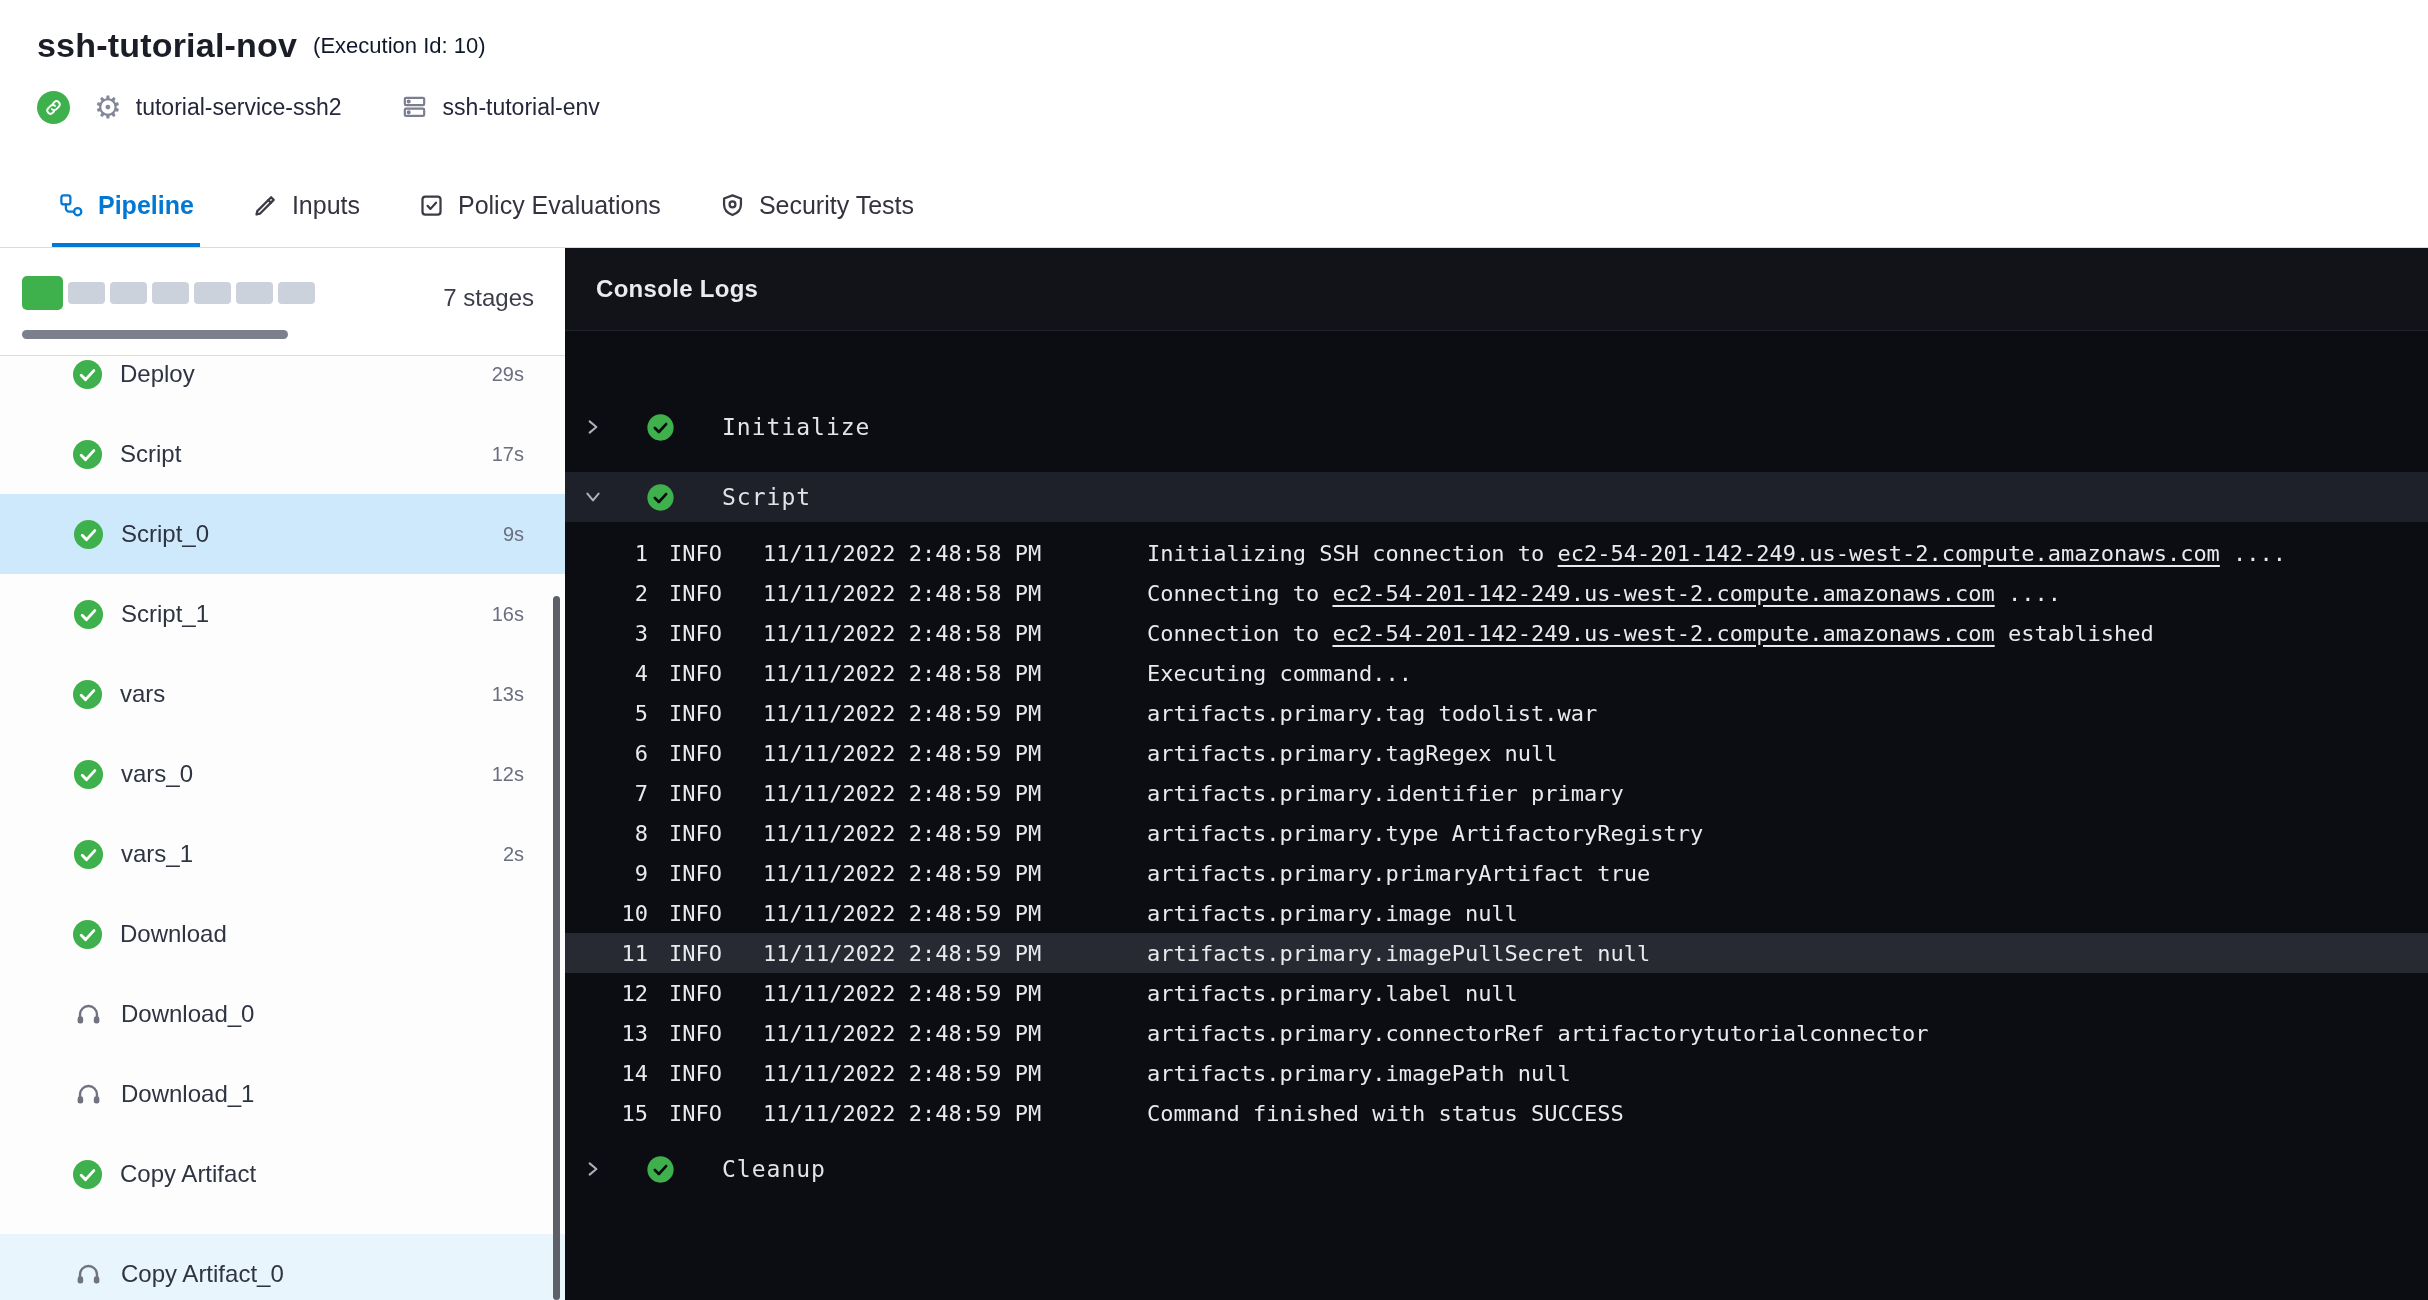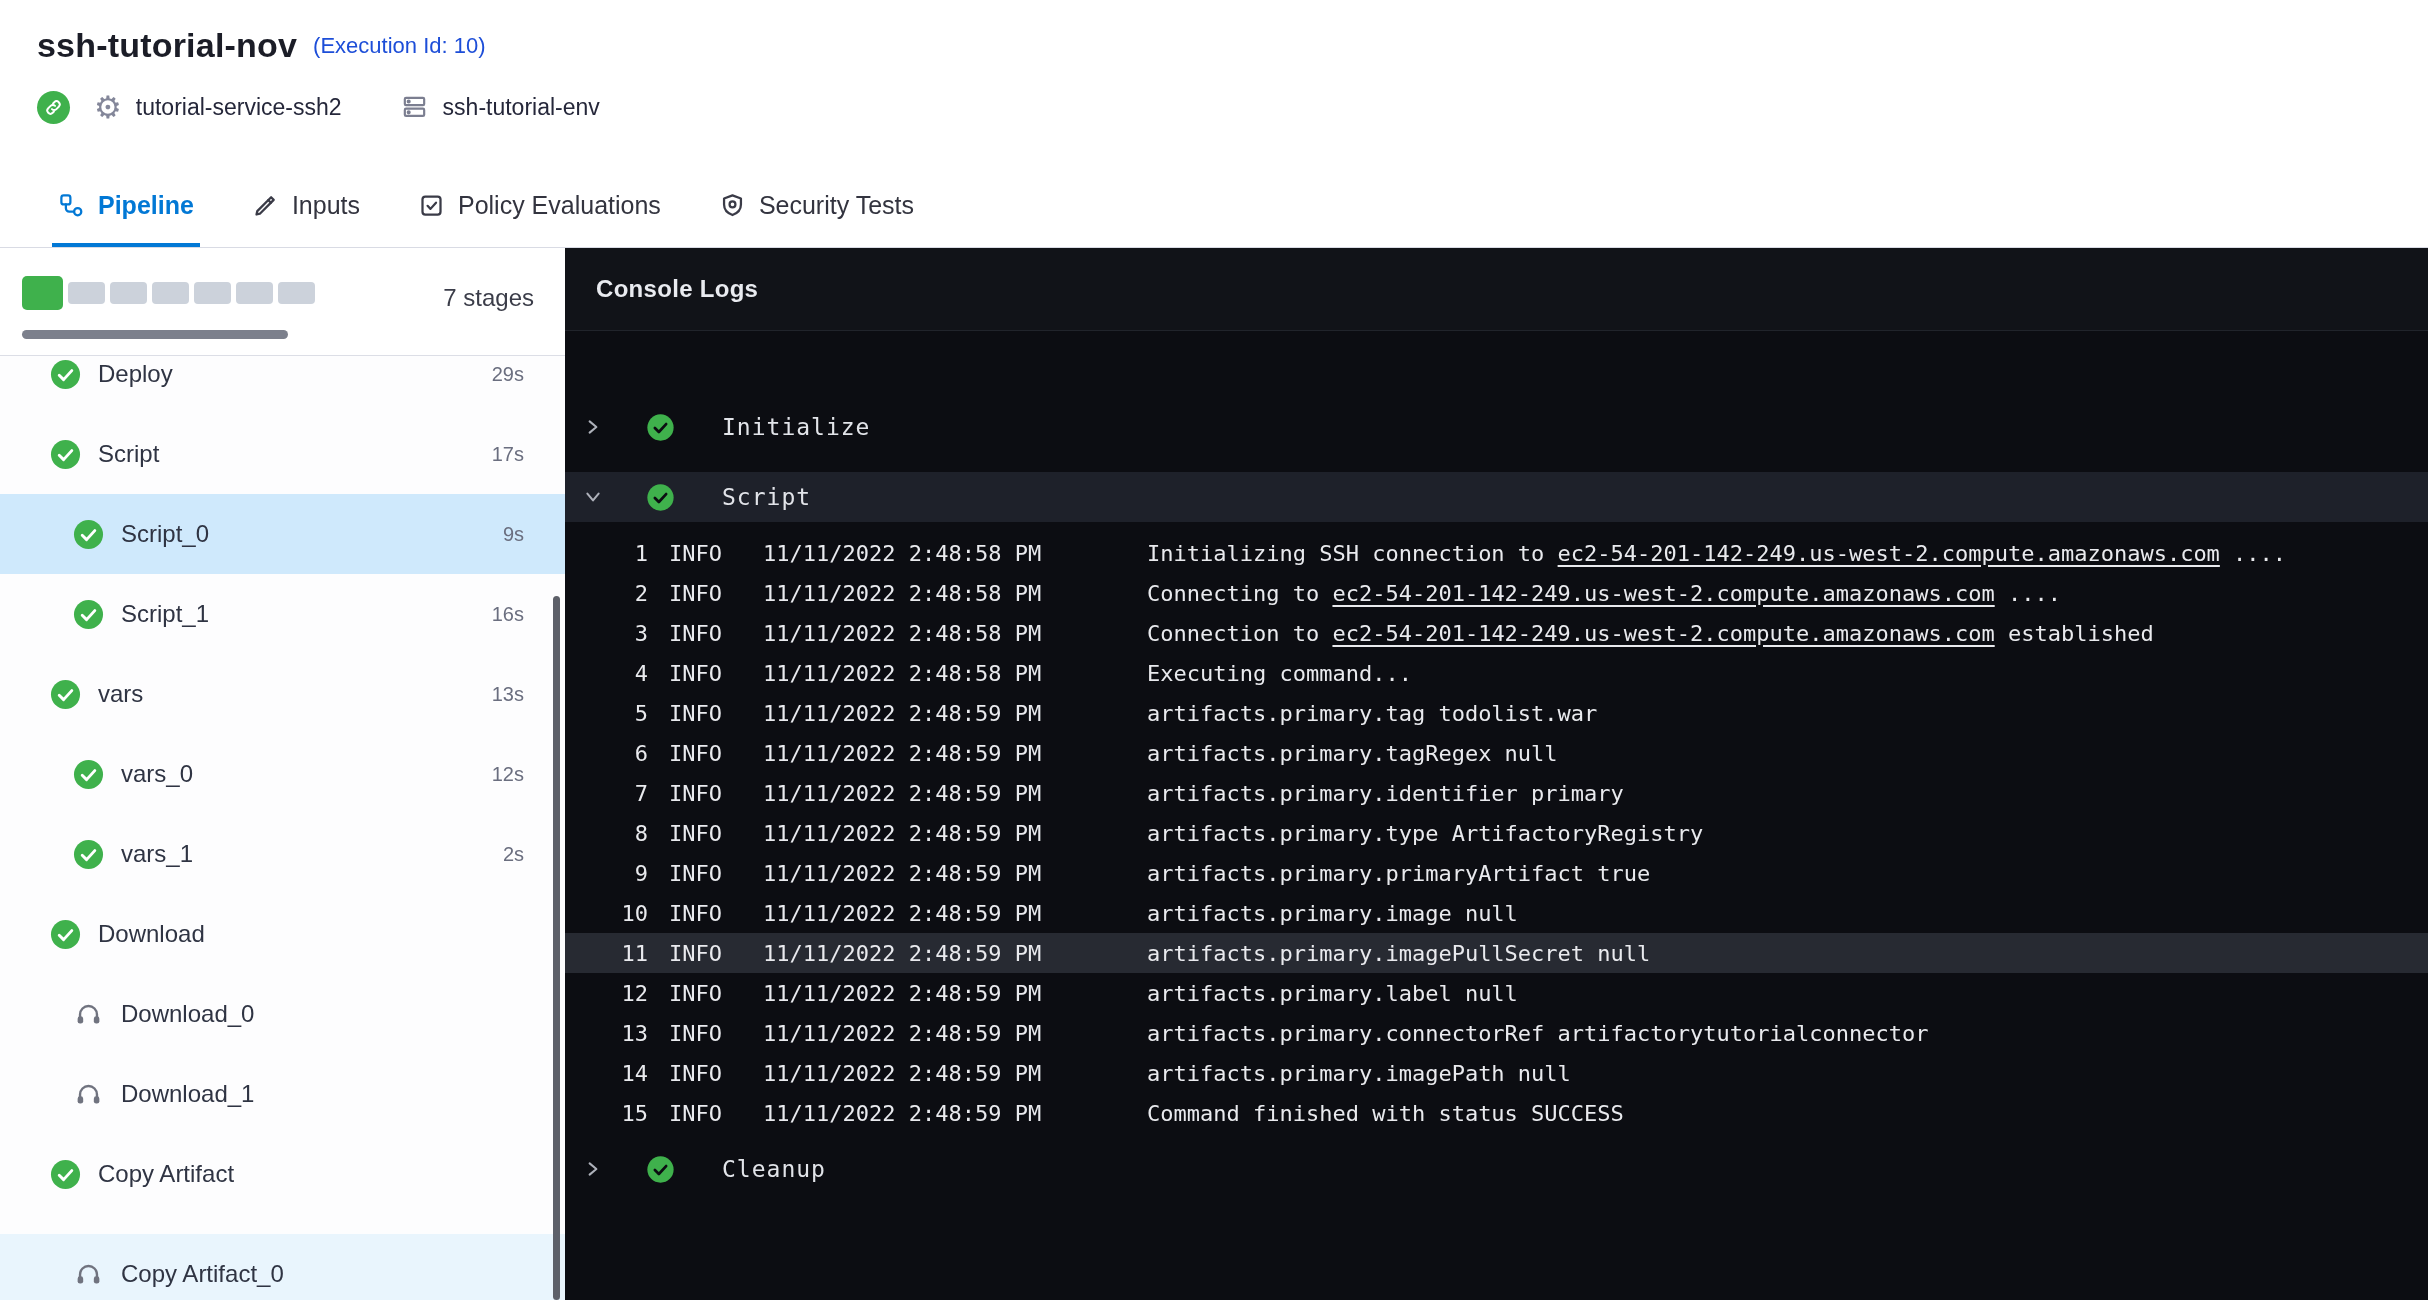--- a/index.html
+++ b/index.html
@@ -5,21 +5,21 @@
   * { margin:0; padding:0; box-sizing:border-box; }
   html,body { width:2428px; height:1300px; overflow:hidden; background:#fff;
               font-family:"Liberation Sans", sans-serif; }
 
   .app { width:2428px; height:1300px; display:flex; flex-direction:column; }
 
   
   .topbar { height:167px; padding:26px 0 0 37px; background:#fff; flex-shrink:0; }
   .title-row { display:flex; align-items:center; gap:16px; }
   .page-title { font-size:34px; font-weight:700; color:#1b1d27; letter-spacing:.2px; }
-  .exec-id { font-size:22px; color:#1d4ed8; }
+  .exec-id { font-size:22px; color:#0f172a; }
   .meta-row { display:flex; align-items:center; margin-top:26px; }
   .module-icon { width:33px; height:33px; border-radius:50%; background:#3fb14c;
                  display:flex; align-items:center; justify-content:center; flex-shrink:0; }
   .gear-icon { margin-left:24px; font-size:31px; line-height:1; color:#84879a; }
   .meta-label { margin-left:14px; font-size:23px; color:#25273a; }
   .env-icon { margin-left:58px; display:flex; align-items:center; }
 
   
   .tabbar { height:81px; border-bottom:1px solid #d9dbe4; display:flex; align-items:stretch;
             padding-left:52px; gap:46px; background:#fff; flex-shrink:0; }
@@ -36,21 +36,21 @@
   .progress-head { height:108px; position:relative; z-index:2; background:#fff;
                    border-bottom:1px solid #dcdee6; }
   .segments { position:absolute; left:22px; top:28px; display:flex; align-items:center; gap:5px; }
   .seg { width:37px; height:22px; background:#ccd2db; border-radius:4px; }
   .seg.active { width:41px; height:34px; background:#3fb14c; border-radius:5px; }
   .h-scroll { position:absolute; left:22px; top:82px; width:266px; height:9px;
               border-radius:5px; background:#7c808c; }
   .stage-count { position:absolute; right:31px; top:36px; font-size:24px; color:#3b3d49; }
 
   .stage-list { position:relative; z-index:1; margin-top:-22px; }
-  .stage-row { height:80px; display:flex; align-items:center; padding-left:50px; cursor:pointer; }
+  .stage-row { height:80px; display:flex; align-items:center; padding-left:72px; cursor:pointer; }
   .stage-row.lvl1 { padding-left:73px; }
   .stage-row.selected { background:#cfe9fc; }
   .stage-row.tint { background:#e9f5fd;margin-top:20px; }
   .stage-icon { width:31px; height:31px; flex-shrink:0; display:flex; align-items:center; justify-content:center; }
   .stage-label { margin-left:17px; font-size:24px; color:#2f3443; }
   .stage-duration { margin-left:auto; margin-right:41px; font-size:20px; color:#6a6e7f; }
 
   .v-scroll { position:absolute; right:5px; top:348px; width:7px; height:704px;
               background:#5d6069; border-radius:4px; z-index:3; }
 

